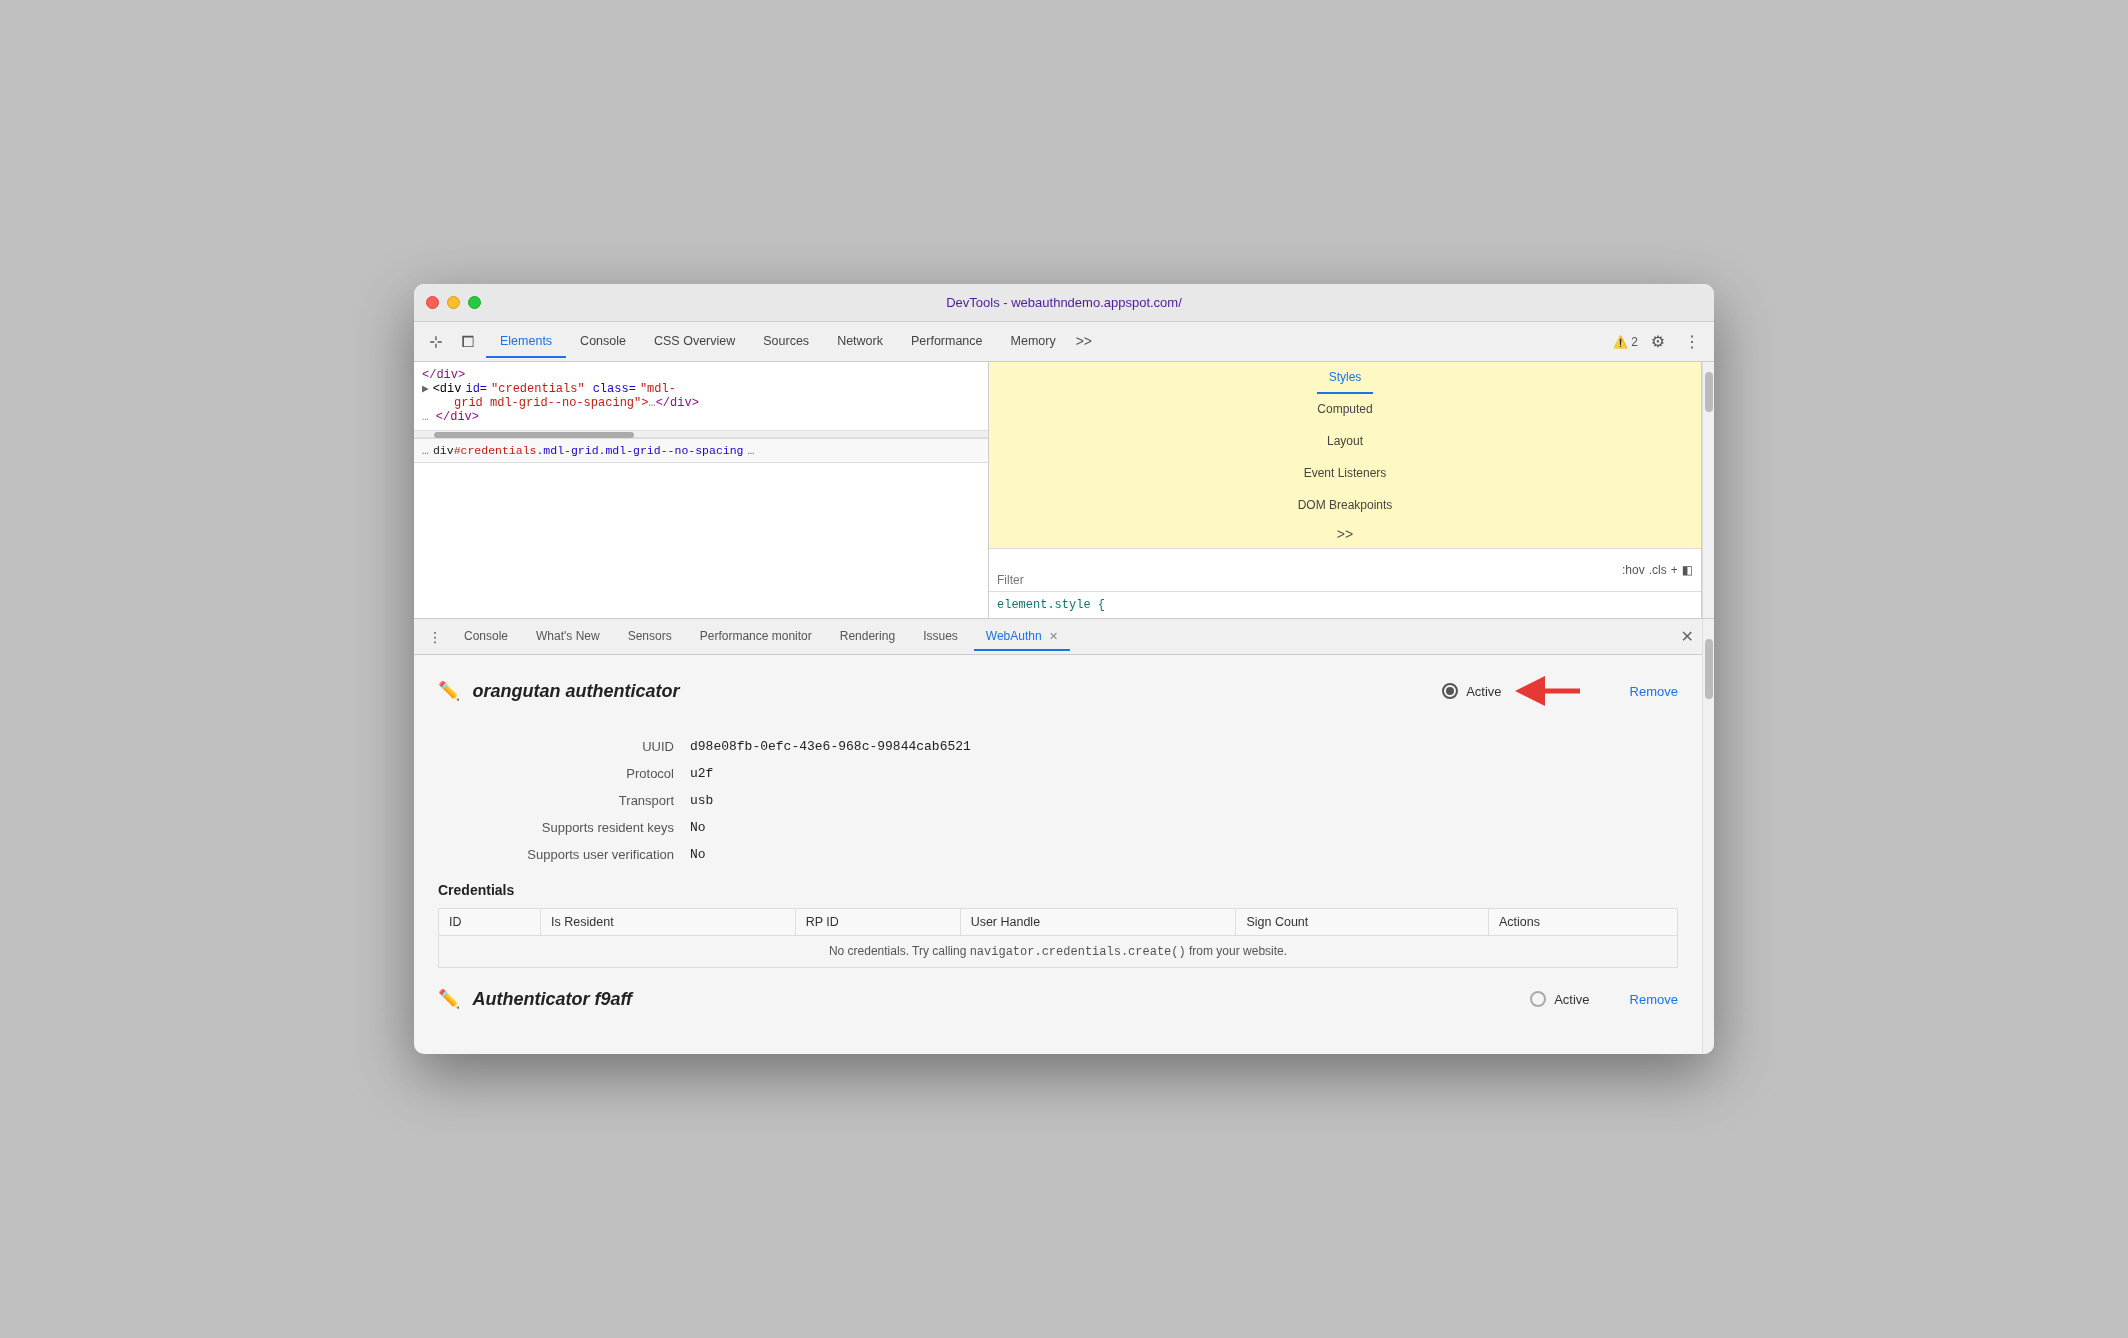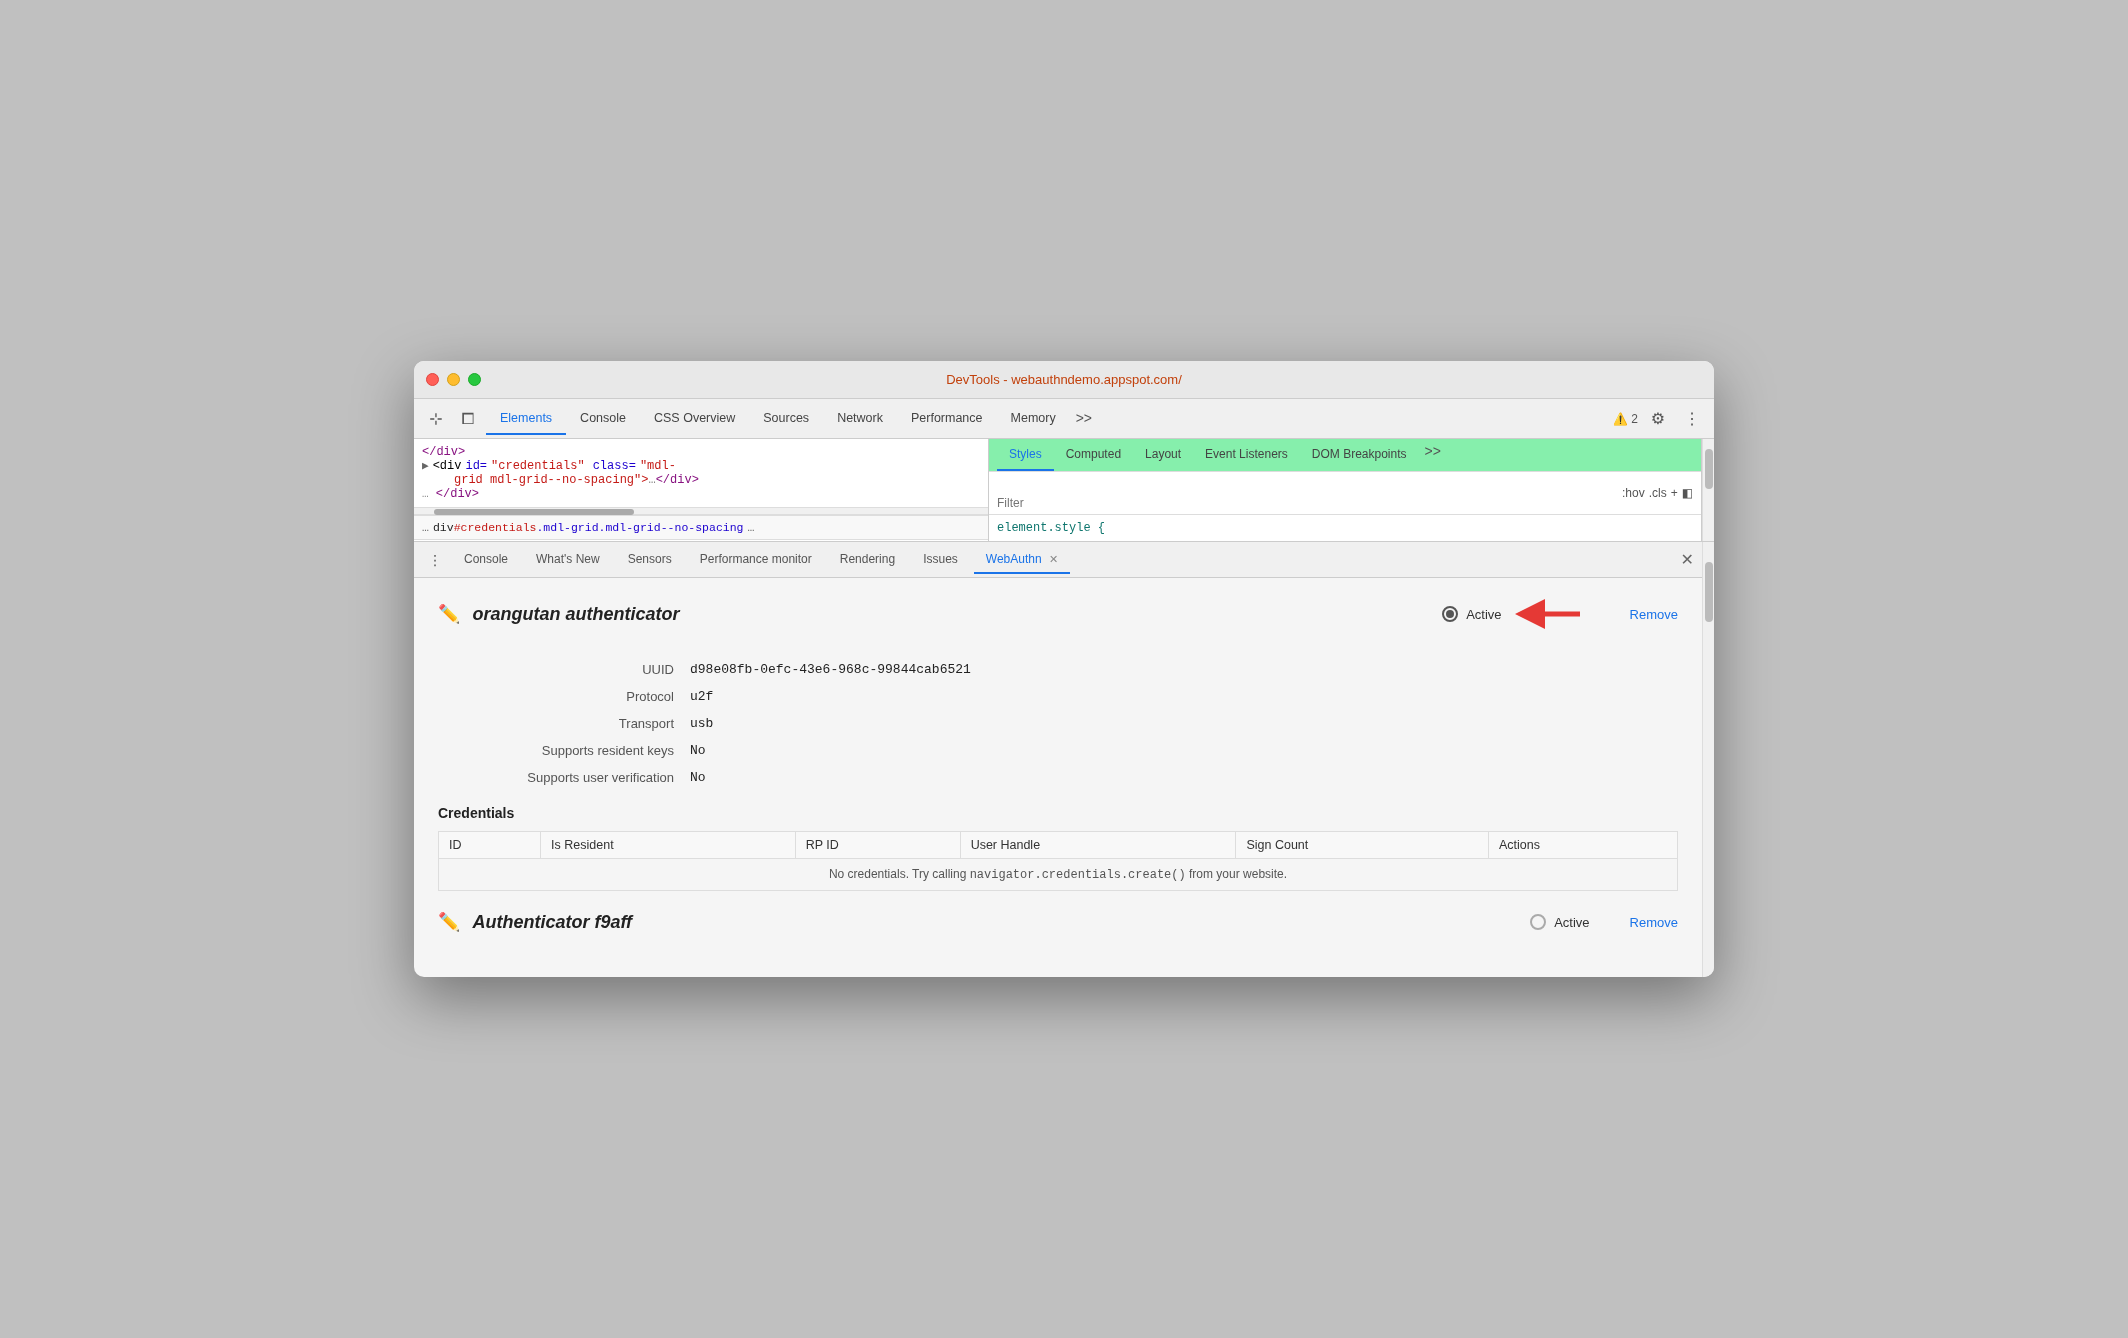--- a/index.html
+++ b/index.html
@@ -44,21 +44,21 @@
     }
     .tl-red { background: #ff5f57; border: 1px solid #e0443e; }
     .tl-yellow { background: #febc2e; border: 1px solid #d4a017; }
     .tl-green { background: #28c840; border: 1px solid #1aab29; }
 
     .title-text {
       position: absolute;
       left: 50%;
       transform: translateX(-50%);
       font-size: 13px;
-      color: #c2410c;
+      color: #4c1d95;
     }
 
     
     .devtools-header {
       background: #f0f0f0;
       border-bottom: 1px solid #ccc;
       display: flex;
       align-items: center;
       padding: 0 8px;
       height: 40px;
@@ -170,23 +170,25 @@
     .right-panel {
       flex: 1;
       background: #fff;
       display: flex;
       flex-direction: column;
       border-right: 1px solid #ccc;
     }
 
     .styles-tabs {
       display: flex;
+      align-items: center;
       border-bottom: 1px solid #ddd;
       padding: 0 8px;
-      background: #86efac;
+      background: #fef9c3;
+      flex-direction: column;
     }
 
     .style-tab {
       padding: 8px 12px;
       font-size: 12px;
       cursor: pointer;
       color: #444;
       border-bottom: 2px solid transparent;
     }
 

